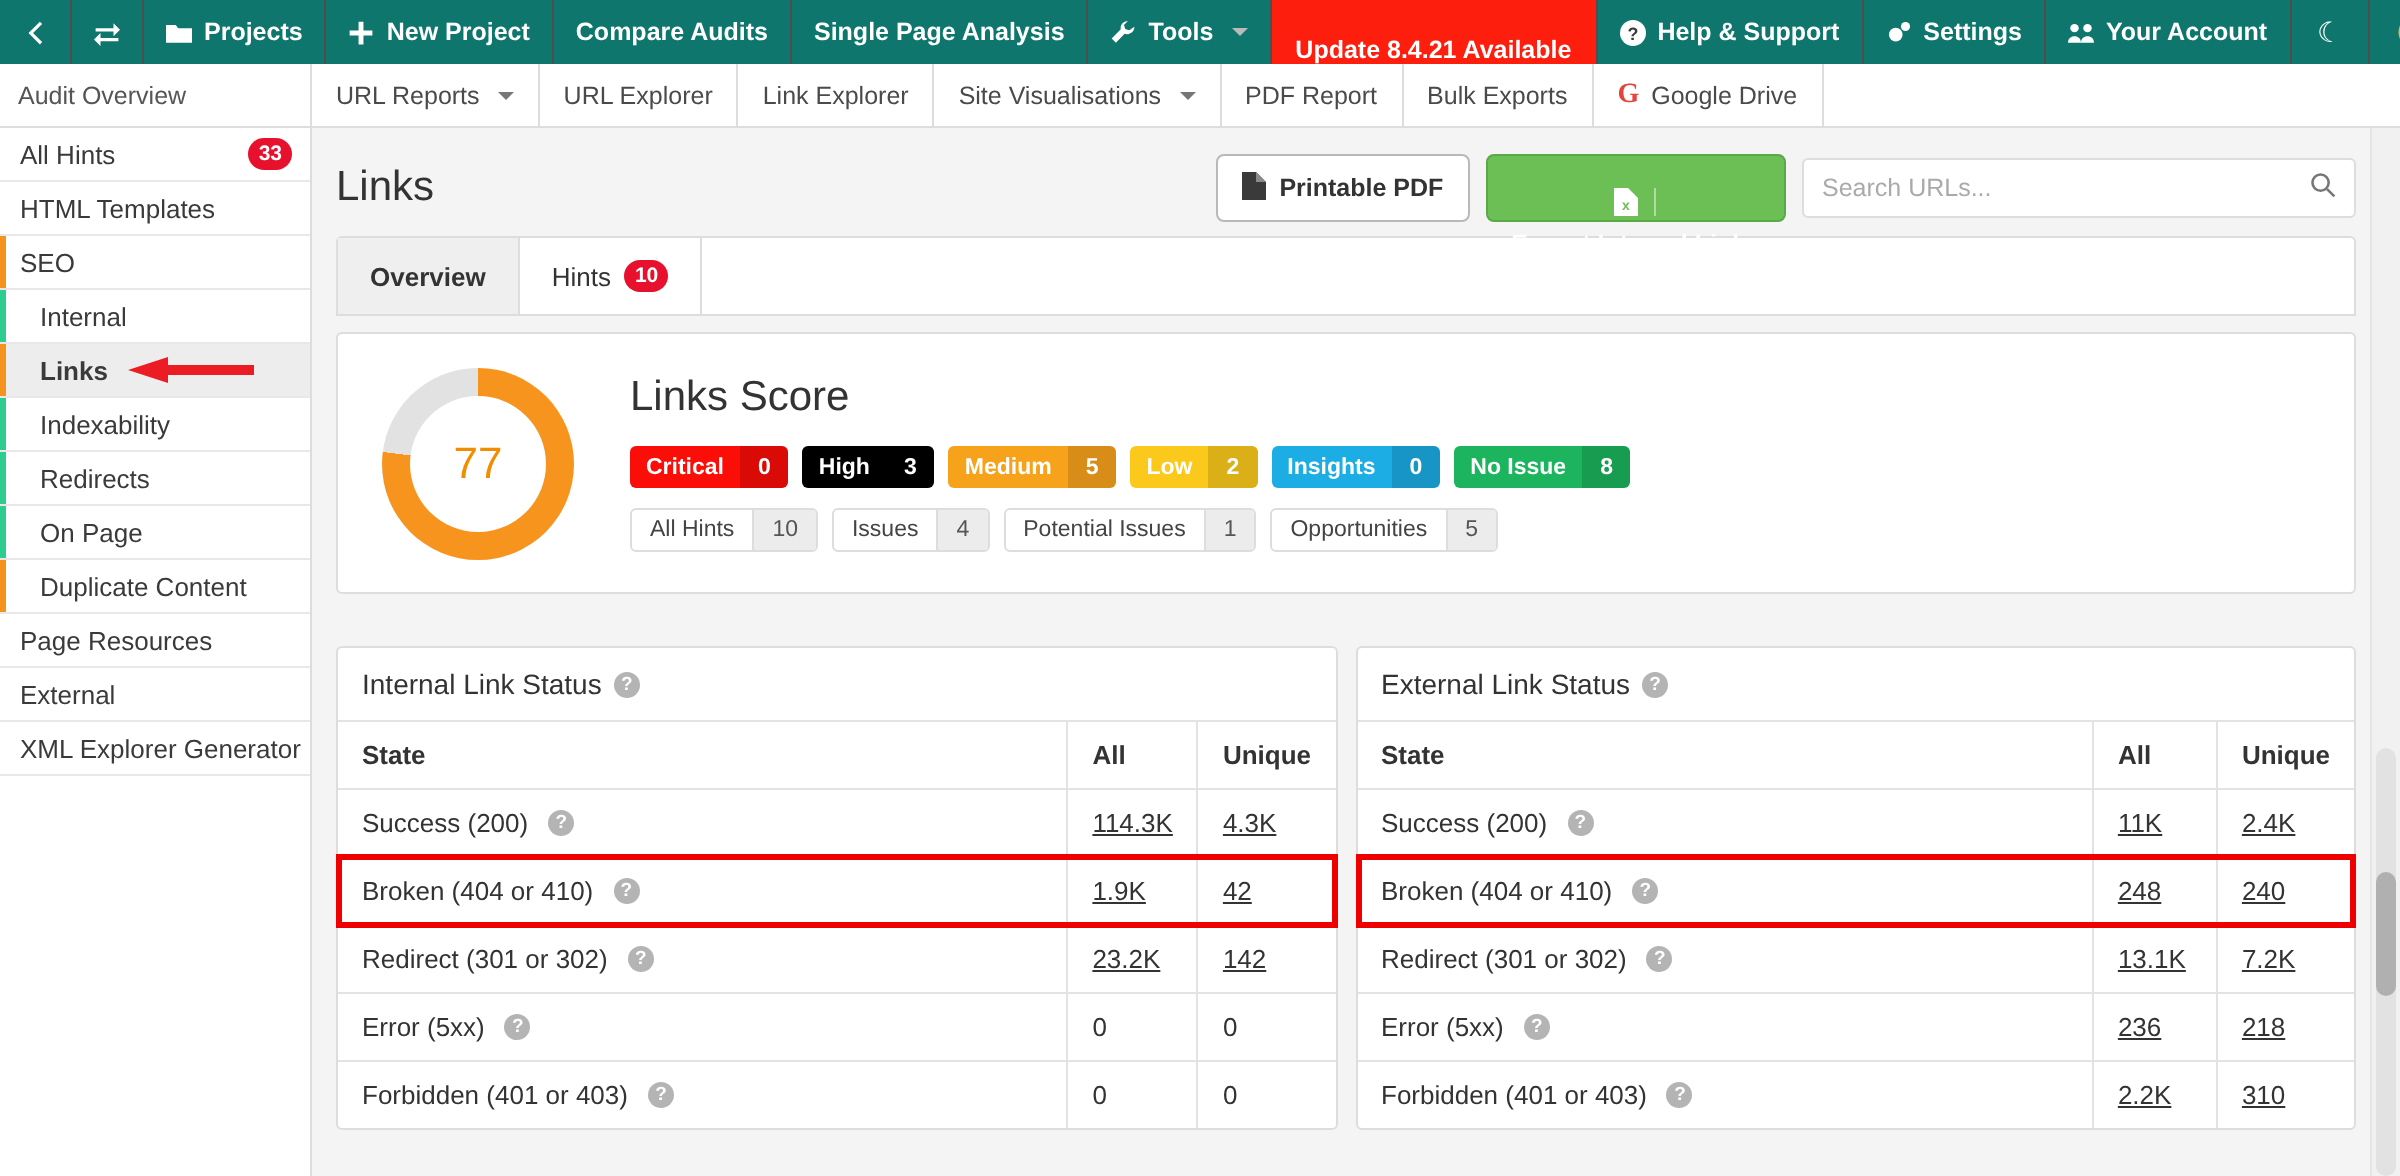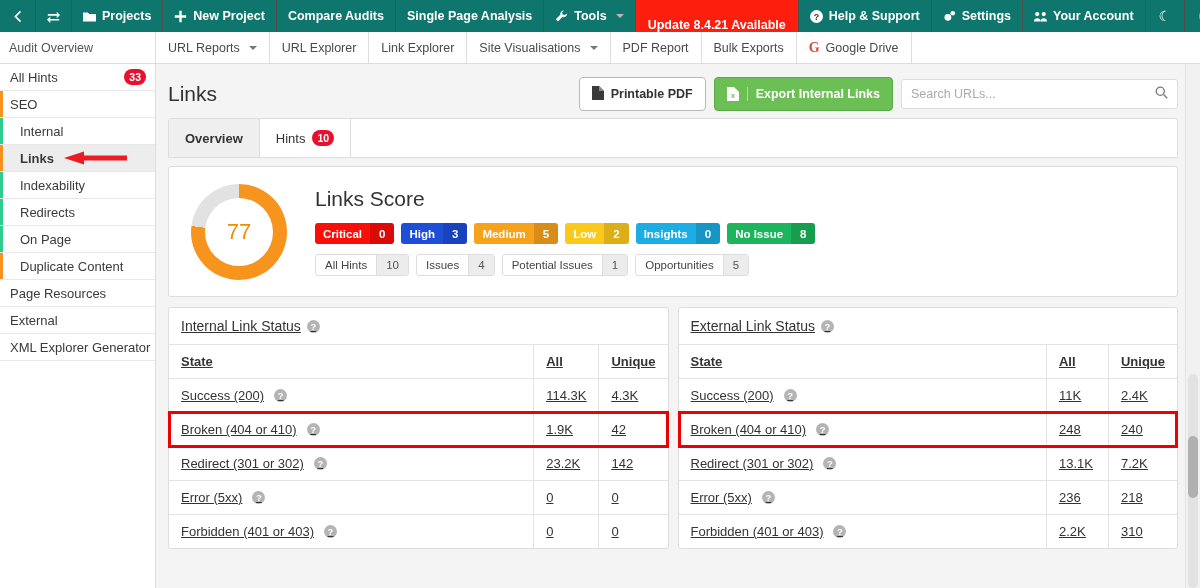--- a/index.html
+++ b/index.html
@@ -86,21 +86,21 @@
   .page-head { display: flex; align-items: center; height: 40px; }
   .page-title { font-size: 21px; color: #333; font-weight: normal; }
   .head-actions { margin-left: auto; display: flex; align-items: center; gap: 8px; }
 
   .btn {
     height: 30px; display: inline-flex; align-items: center; gap: 7px;
     padding: 16px 12px; border-radius: 4px; font-size: 12.5px; cursor: pointer;
     white-space: nowrap; font-weight: bold;
   }
   .btn-white { background: #fff; border: 1px solid #b9b9b9; color: #333; }
-  .btn-green { background: #6cbf55; border: 1px solid #5aa945; color: #fff; }
+  .btn-green { background: #6cbf55; border: 1px solid #5aa945; color: #fff; flex-direction: column; }
   .btn-green .sepico {
     border-right: 1px solid rgba(255,255,255,.45); padding-right: 8px; margin-right:1px;
     display:flex; align-items:center;
   }
   .searchbox {
     width: 277px; height: 30px; background: #fff; border: 1px solid #ddd;
     border-radius: 3px; display: flex; align-items: center; padding: 0 9px;
   }
   .searchbox input {
     border: none; outline: none; flex: 1; font-size: 12.5px; color: #555;
@@ -152,21 +152,21 @@
   .pill2-row { display: flex; gap: 7px; }
   .pill2 {
     display: flex; align-items: stretch; border: 1px solid #ddd; border-radius: 3px;
     overflow: hidden; font-size: 11.5px; height: 22px; background: #fff; cursor:pointer;
   }
   .pill2 .lab { padding: 0 9px; display: flex; align-items: center; color: #444; }
   .pill2 .num { padding: 0 9px; display: flex; align-items: center;
                 background: #ececec; color: #555; border-left: 1px solid #ddd; }
 
   
-  .tables-row { display: flex; gap: 9px; margin-top: 10px; text-decoration: underline; }
+  .tables-row { display: flex; gap: 9px; margin-top: 26px; }
   .tbl-card { flex: 1; background: #fff; border: 1px solid #ddd; border-radius: 3px; }
   .tbl-head {
     padding: 10px 12px; font-size: 14px; color: #333;
     display: flex; align-items: center; gap: 6px; border-bottom: 1px solid #e3e3e3;
   }
   table.lt { width: 100%; border-collapse: collapse; font-size: 13px; }
   table.lt th, table.lt td {
     border-top: 1px solid #e3e3e3; padding: 9px 12px; text-align: left; font-weight: normal;
   }
   table.lt tr:first-child th { border-top: none; }
@@ -314,20 +314,23 @@
   </div>
   <div style="flex:1;background:#fff"></div>
 </div>
 
 <div class="body">
 
   <div class="sidebar">
     <div class="sb-item">
       <span>All Hints</span>
       <span class="sb-badge">33</span>
+    </div>
+    <div class="sb-item">
+      <span>HTML Templates</span>
     </div>
     <div class="sb-item">
       <span class="bar" style="background:#f6921e"></span>
       <span>SEO</span>
     </div>
     <div class="sb-item sub">
       <span class="bar" style="background:#2ecc8f"></span>
       <span>Internal</span>
     </div>
     <div class="sb-item sub active">
@@ -418,21 +421,21 @@
           <div class="hole">77</div>
         </div>
         <div class="score-right">
           <div class="score-title">Links Score</div>
 
           <div class="pill-row">
             <div class="pill" style="background:#fb0d08">
               <span class="lab">Critical</span>
               <span class="num">0</span>
             </div>
-            <div class="pill" style="background:#1d4ed8">
+            <div class="pill" style="background:#000000">
               <span class="lab">High</span>
               <span class="num">3</span>
             </div>
             <div class="pill" style="background:#f7a21b">
               <span class="lab">Medium</span>
               <span class="num">5</span>
             </div>
             <div class="pill" style="background:#fbc91c">
               <span class="lab">Low</span>
               <span class="num">2</span>

